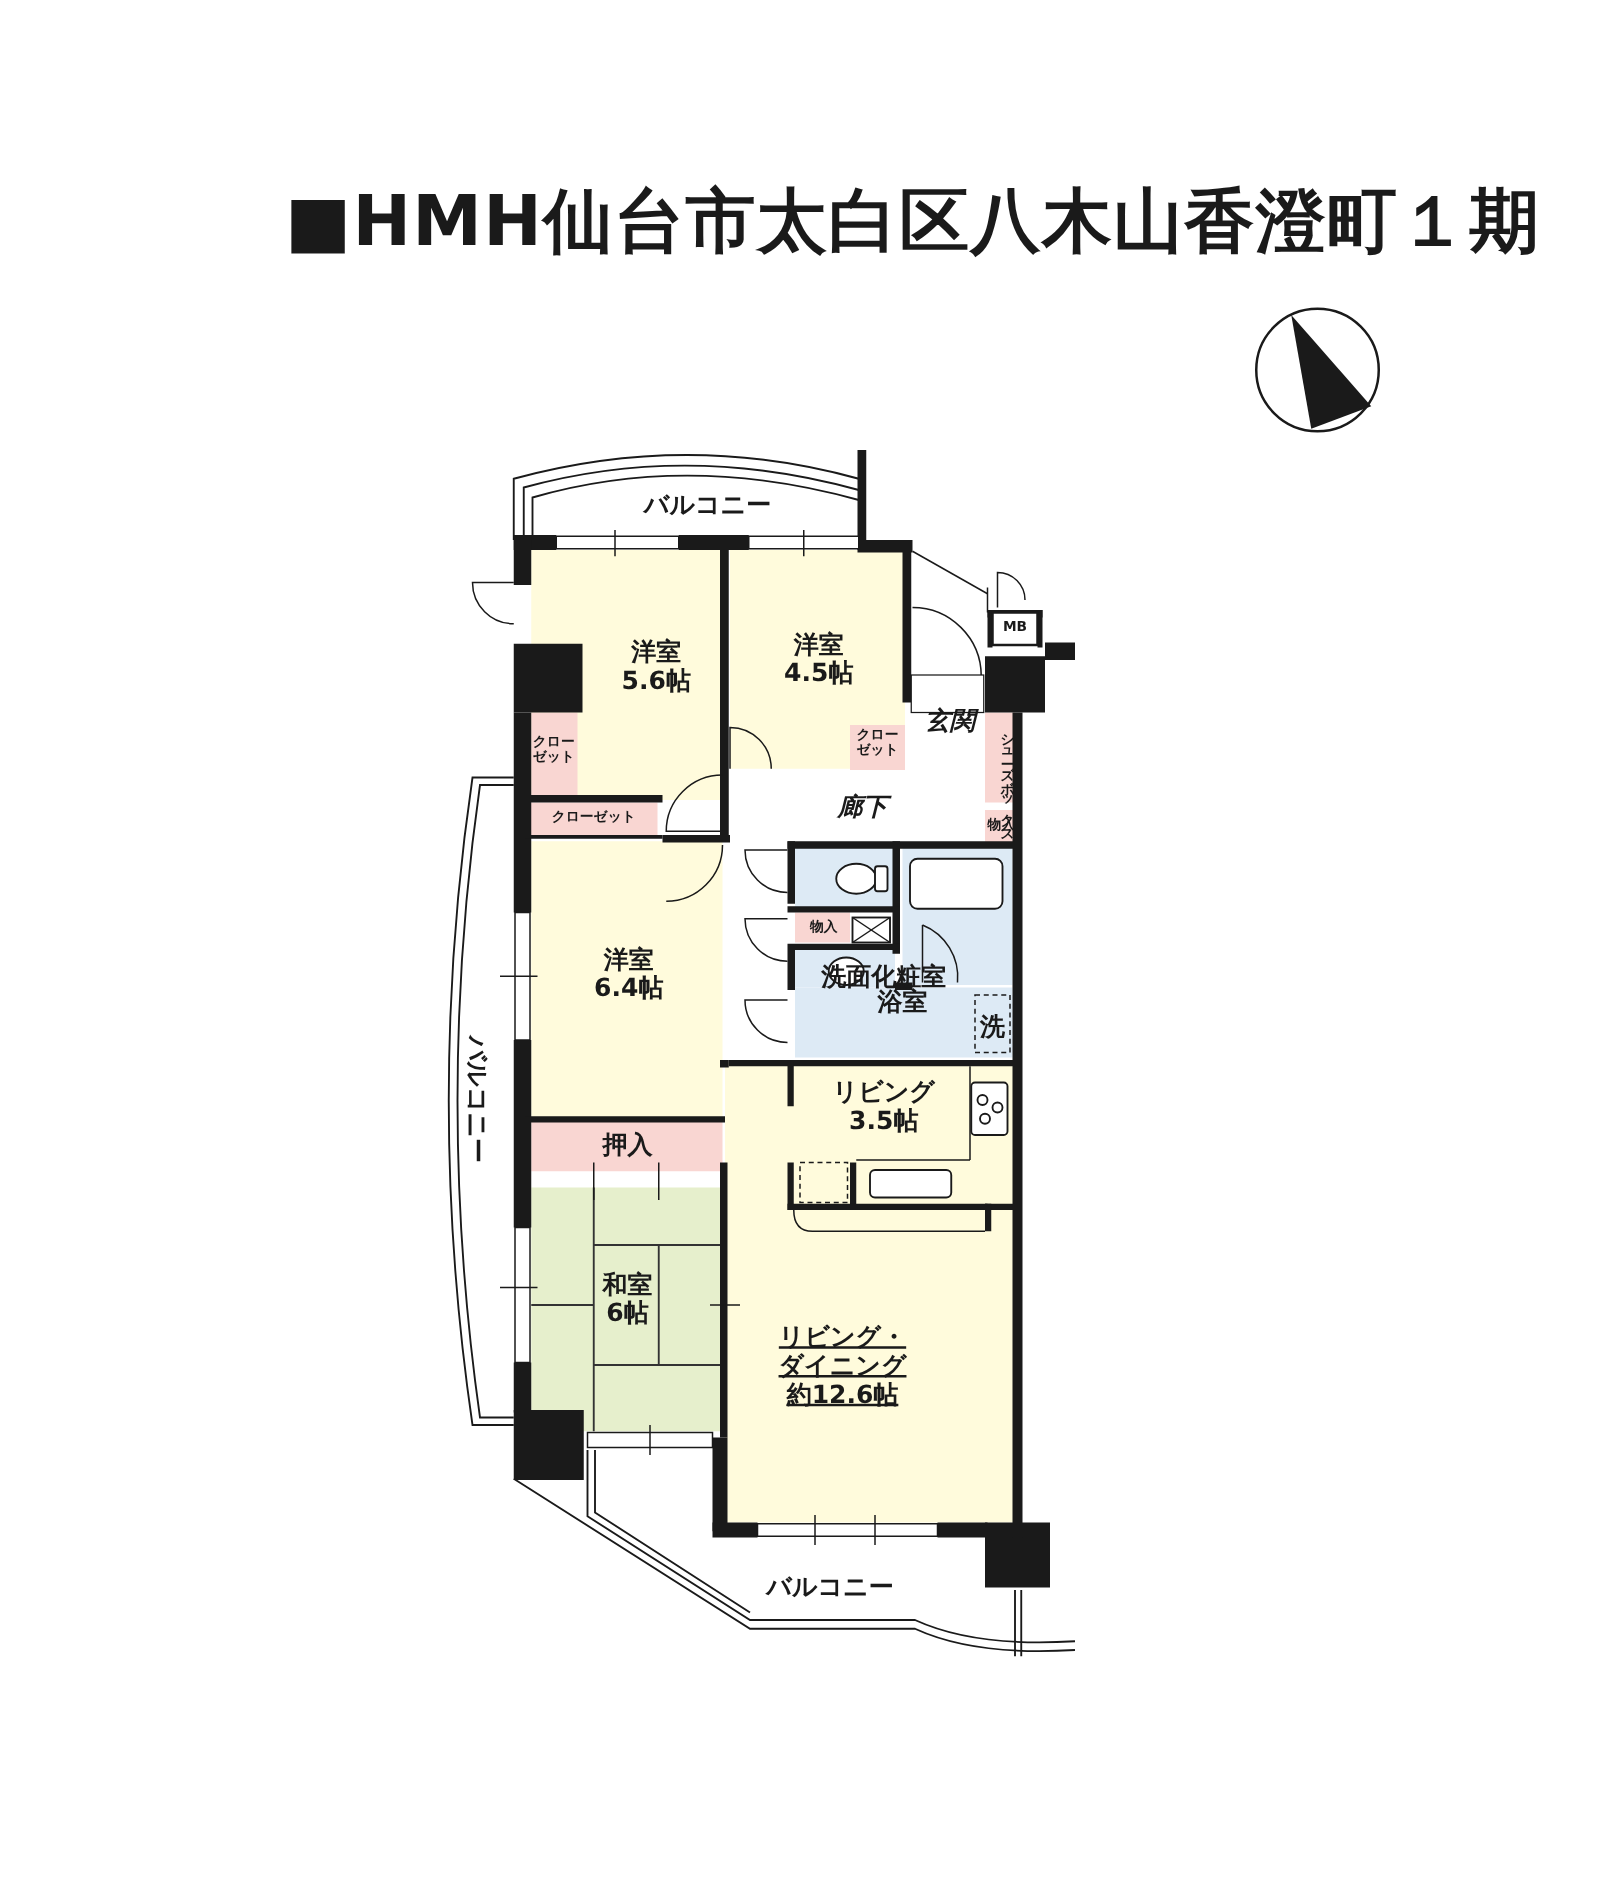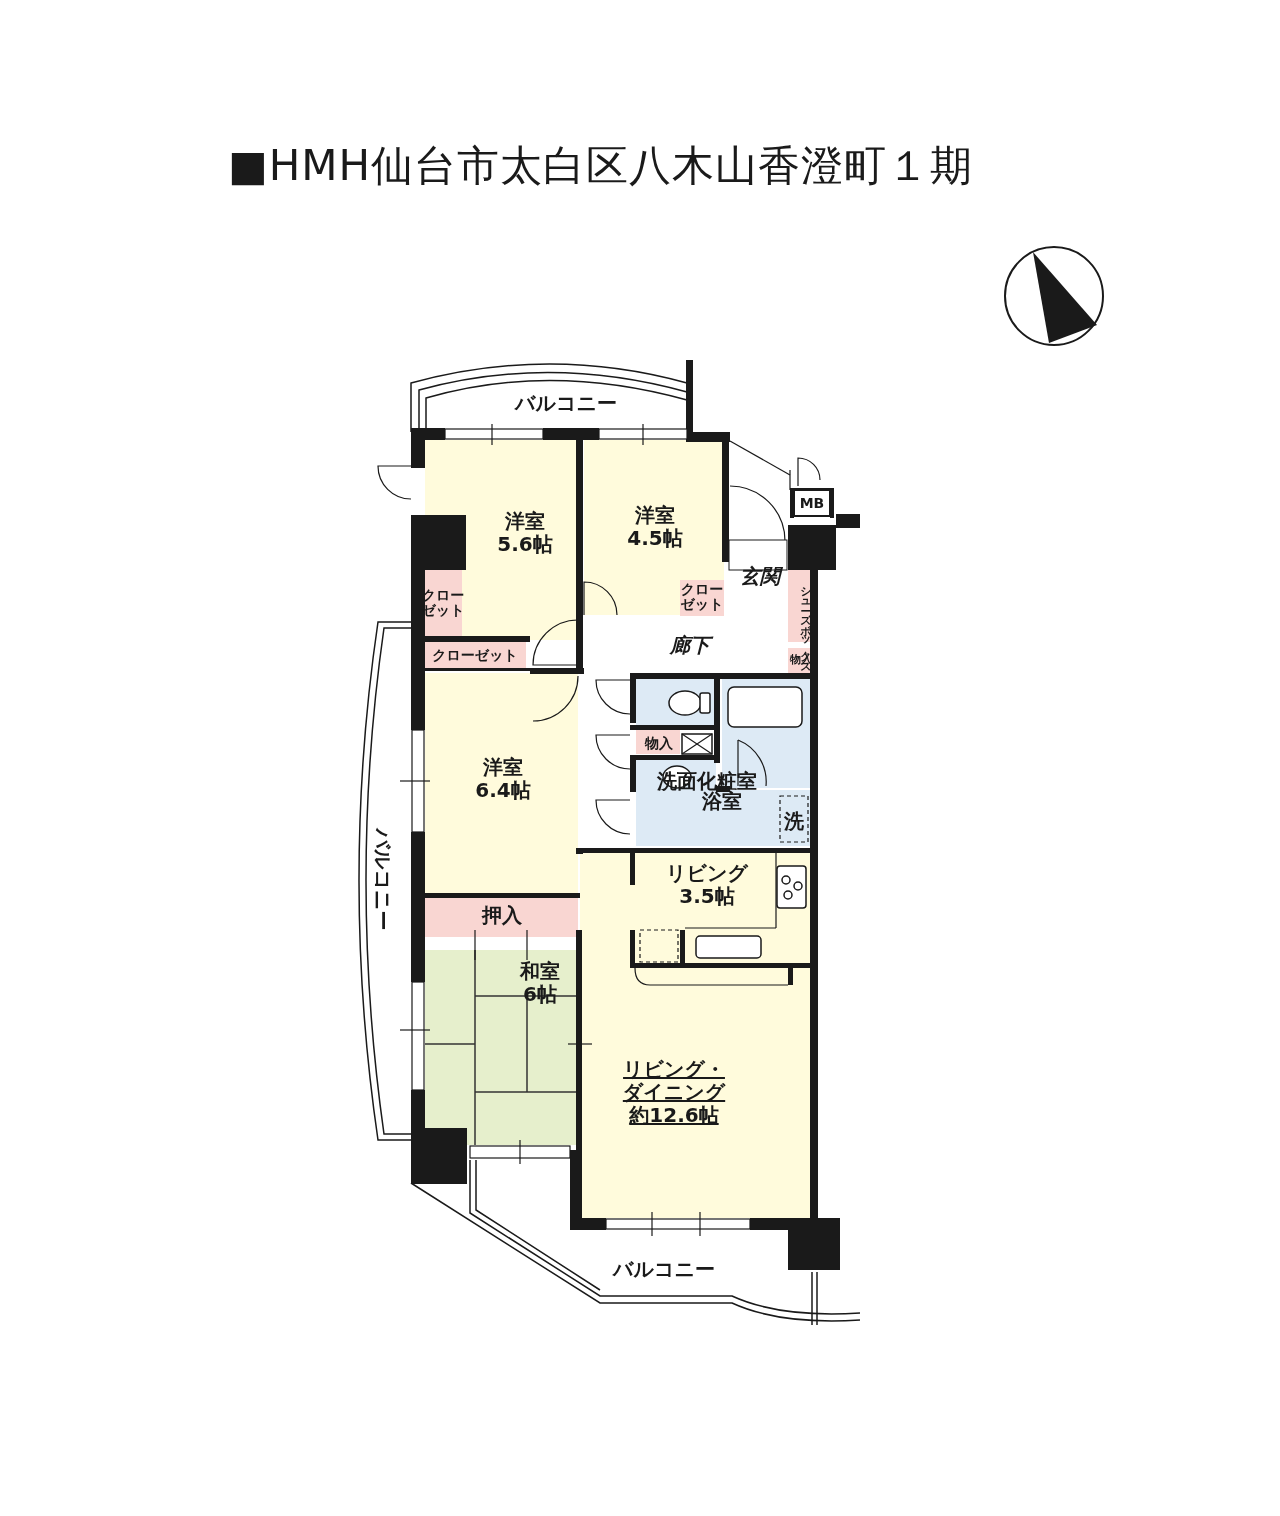--- a/index.html
+++ b/index.html
@@ -1,24 +1,24 @@
 <!DOCTYPE html>
 <html><head>
 <meta charset="utf-8">
 <style>
   html, body { margin:0; padding:0; background:#ffffff; }
   body { width:1280px; height:1516px; position:relative; overflow:hidden;
          font-family:"DejaVu Sans","Liberation Sans",sans-serif; color:#1a1a1a; }
-  .title { position:absolute; left:228px; top:140px; font-size:42px; font-weight:normal;
+  .title { position:absolute; left:228px; top:152px; font-size:56px; font-weight:bold;
            letter-spacing:1px; white-space:nowrap; line-height:52px; }
   svg.plan { position:absolute; left:0; top:0; }
   .lbl { position:absolute; font-weight:bold; text-align:center; line-height:1.15;
          white-space:nowrap; color:#1a1a1a; }
   .lbl-md { font-size:20px; }
-  .lbl-xs { font-size:14px; line-height:1.05; }
+  .lbl-xs { font-size:11px; line-height:1.05; }
   .vert { writing-mode:vertical-rl; }
 </style>
 </head>
 <body>
 
 <div class="title">■HMH仙台市太白区八木山香澄町１期</div>
 
 <svg class="plan" width="1280" height="1516" viewBox="0 0 1280 1516">
 
   <g>
@@ -181,21 +181,21 @@
   <div>5.6帖</div>
 </div>
 <div class="lbl lbl-md" style="left:620px;top:504px;width:70px;">
   <div>洋室</div>
   <div>4.5帖</div>
 </div>
 <div class="lbl lbl-md" style="left:468px;top:756px;width:70px;">
   <div>洋室</div>
   <div>6.4帖</div>
 </div>
-<div class="lbl lbl-md" style="left:474px;top:960px;width:56px;padding-left:38px;">
+<div class="lbl lbl-md" style="left:474px;top:1016px;width:56px;">
   <div>和室</div>
   <div>6帖</div>
 </div>
 <div class="lbl lbl-md" style="left:604px;top:1058px;width:140px;text-decoration:underline;">
   <div>リビング・</div>
   <div>ダイニング</div>
   <div>約12.6帖</div>
 </div>
 <div class="lbl lbl-md" style="left:652px;top:862px;width:110px;">
   <div>リビング</div>

